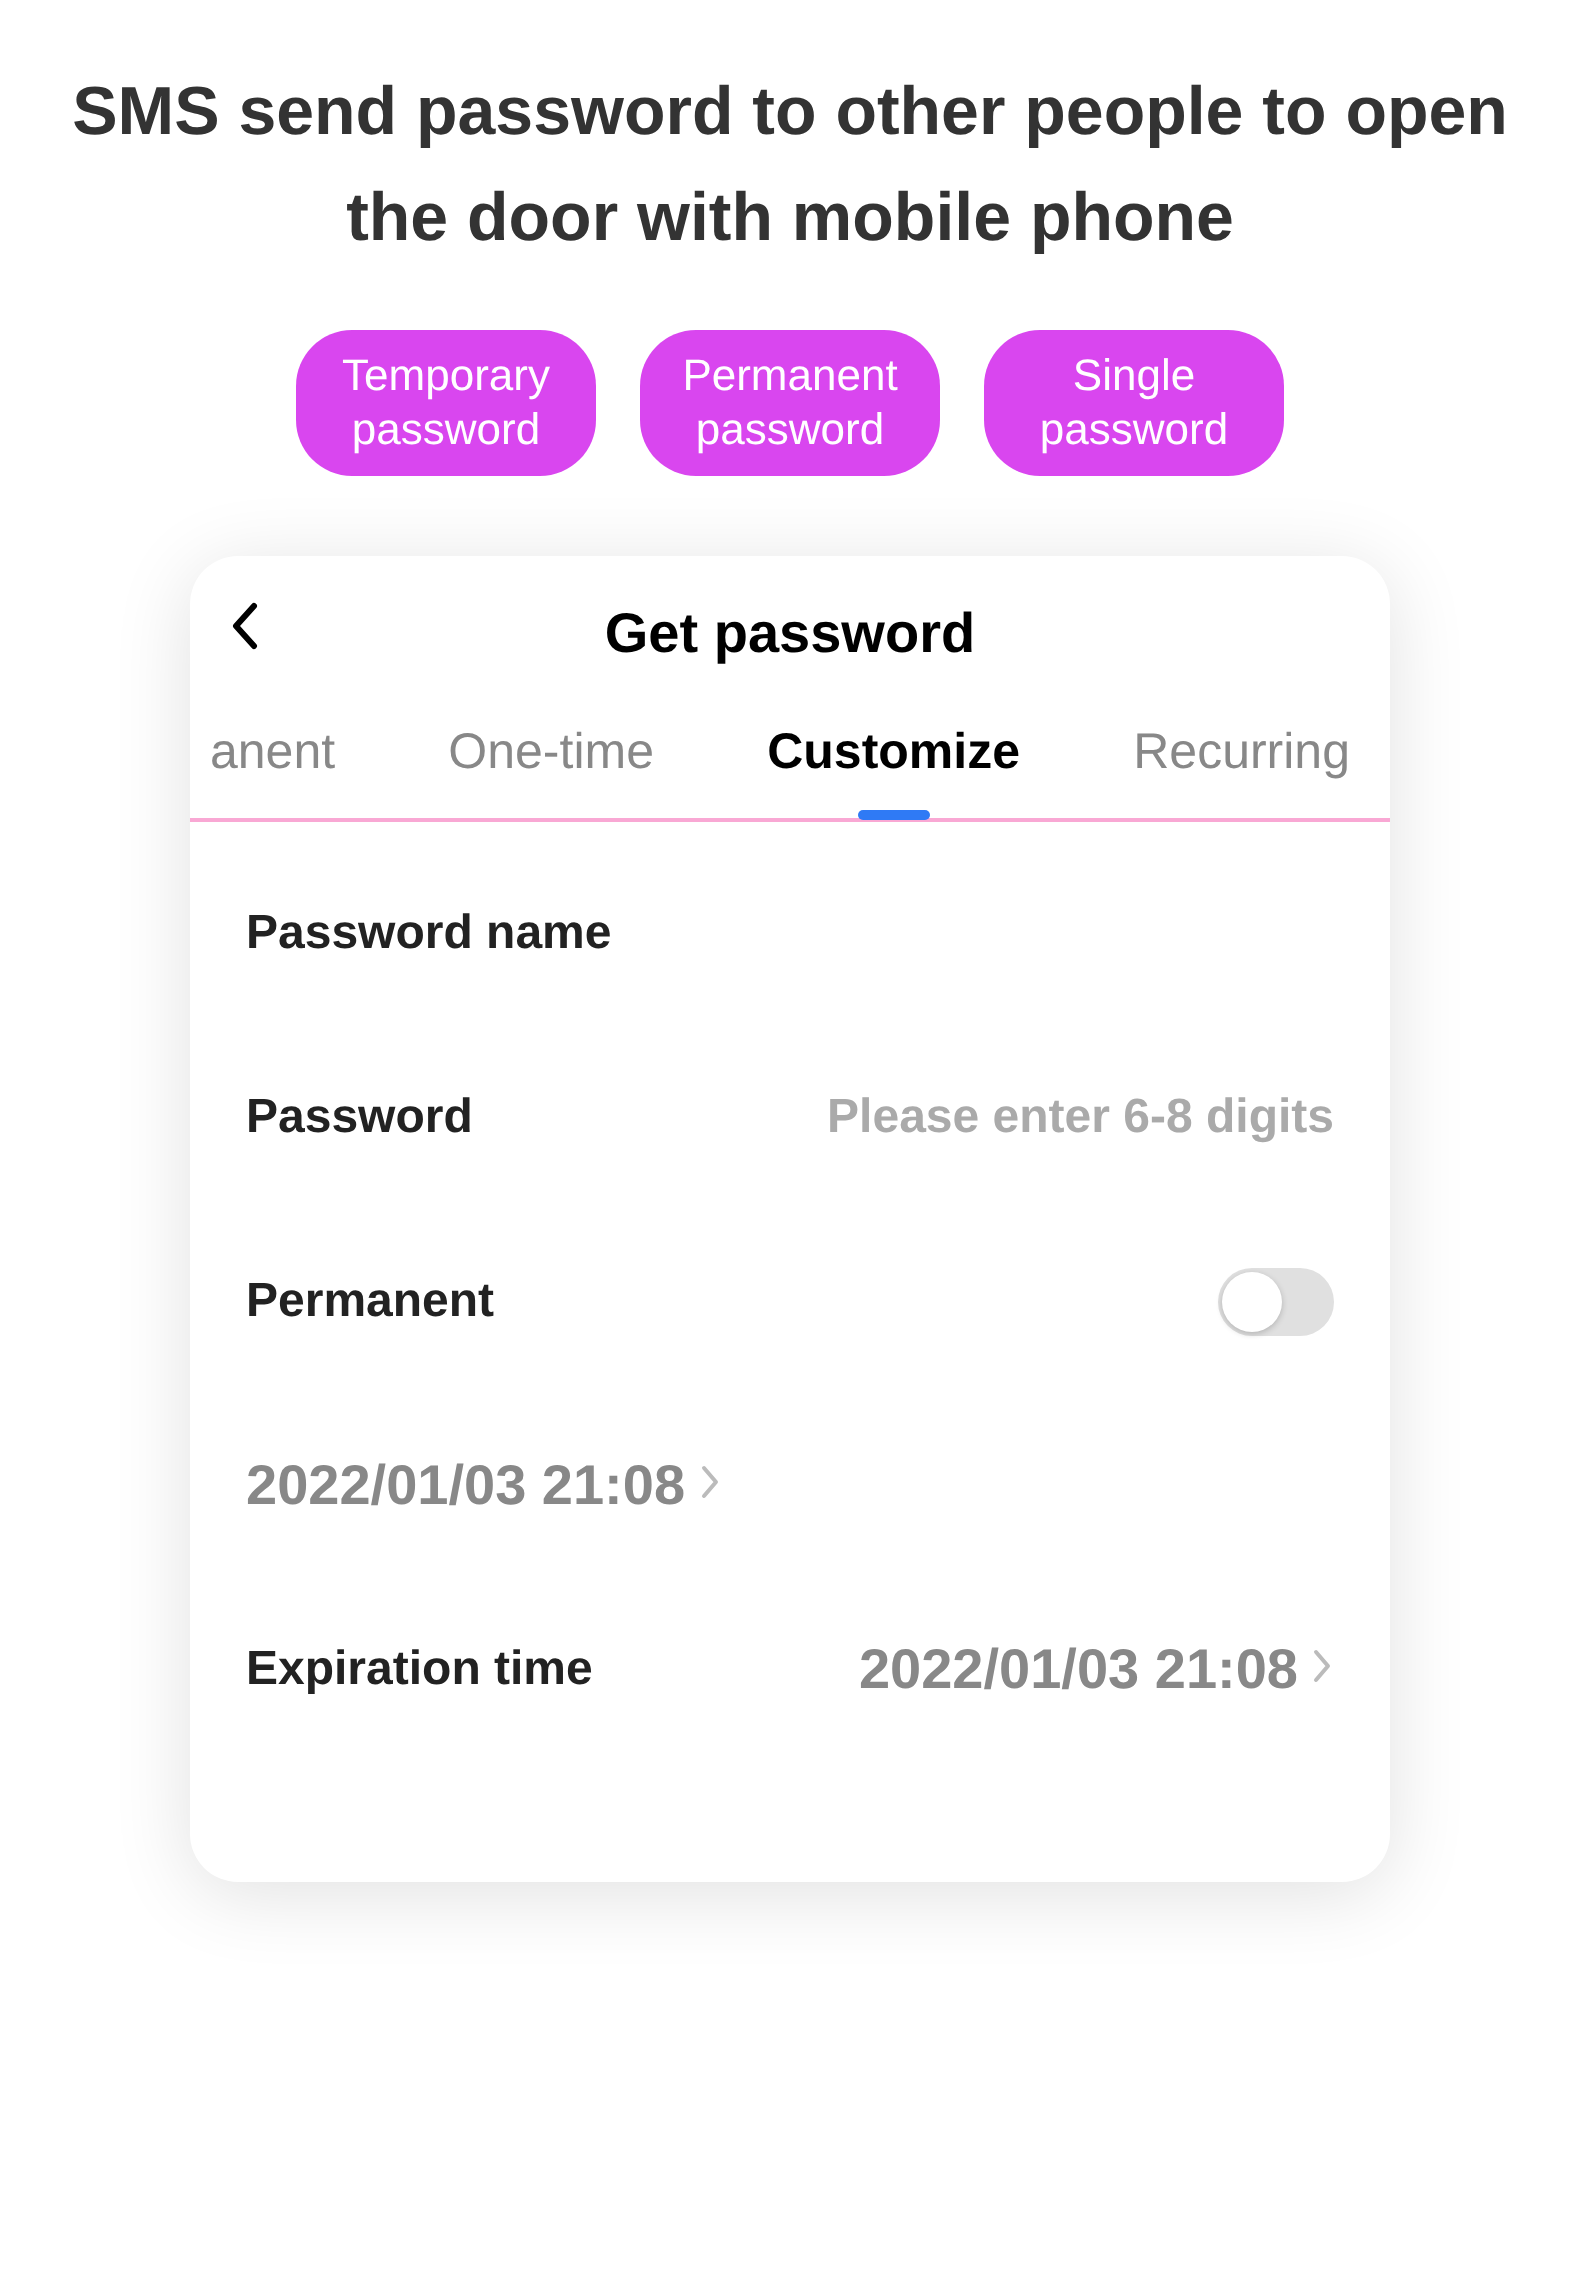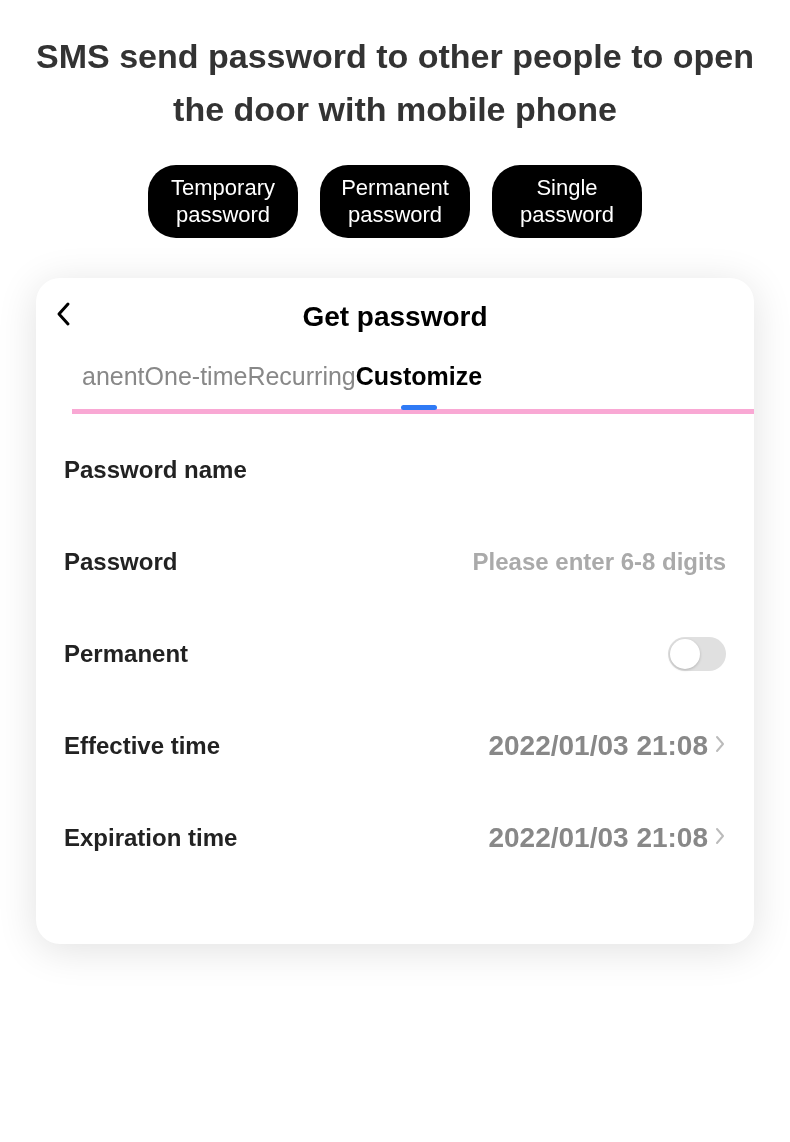--- a/index.html
+++ b/index.html
@@ -18,32 +18,32 @@
     line-height: 1.55;
     padding: 30px 30px 30px;
   }
   .pills {
     display: flex;
     justify-content: center;
     gap: 22px;
     margin-bottom: 40px;
   }
   .pill {
-    background: #000000;
+    background: #d946ef;
     color: #fff;
     border-radius: 28px;
     padding: 10px 20px;
     text-align: center;
     font-size: 22px;
     line-height: 1.2;
     font-weight: 500;
     min-width: 150px;
   }
   .phone-card {
-    width: 718px;
+    width: 600px;
     margin: 0 auto;
     background: #fff;
     border-radius: 24px;
     box-shadow: 0 6px 40px rgba(0,0,0,0.12);
     padding: 18px 0 60px;
   }
   .screen-header {
     display: flex;
     align-items: center;
     padding: 4px 18px 10px;
@@ -59,25 +59,24 @@
     position: absolute;
     left: 0; right: 0;
     text-align: center;
     font-size: 28px;
     font-weight: 700;
     color: #000;
     pointer-events: none;
   }
   .tabs {
     display: flex;
-    justify-content: flex-start;
+    justify-content: space-between;
     padding: 18px 20px 0;
-    border-bottom: 5px solid #f9a8d4;
-    position: relative;
-    margin-left: 36px;
+    border-bottom: 2px solid #f9a8d4;
+    position: relative;
   }
   .tab {
     font-size: 25px;
     color: #888;
     padding-bottom: 18px;
     position: relative;
   }
   .tab.partial {
     margin-left: -10px;
   }
@@ -169,40 +168,39 @@
       <svg width="20" height="26" viewBox="0 0 20 26">
           <path d="M14 3 L5 13 L14 23" stroke="#000" stroke-width="3" fill="none" stroke-linecap="round" stroke-linejoin="round"></path>
         </svg>
     </span>
     <div class="screen-title">Get password</div>
   </div>
 
   <div class="tabs">
     <div class="tab partial">anent</div>
     <div class="tab">One-time</div>
+    <div class="tab active">Customize</div>
     <div class="tab">Recurring</div>
-    <div class="tab active">Customize</div>
   </div>
 
   <div class="form-section">
     <div class="row">
       <span class="row-label">Password name</span>
     </div>
     <div class="row">
       <span class="row-label">Password</span>
       <span class="row-value-placeholder">Please enter 6-8 digits</span>
     </div>
     <div class="row">
       <span class="row-label">Permanent</span>
       <div class="toggle">
         <div class="toggle-knob"></div>
       </div>
     </div>
     <div class="row">
-      <span class="row-label">Effective time</span>
       <span class="row-value">
         <span>2022/01/03 21:08</span>
         <span class="chevron">
           <svg width="12" height="18" viewBox="0 0 12 18">
               <path d="M3 2 L9 9 L3 16" stroke="#bbb" stroke-width="2" fill="none" stroke-linecap="round" stroke-linejoin="round"></path>
             </svg>
         </span>
       </span>
     </div>
     <div class="row">

